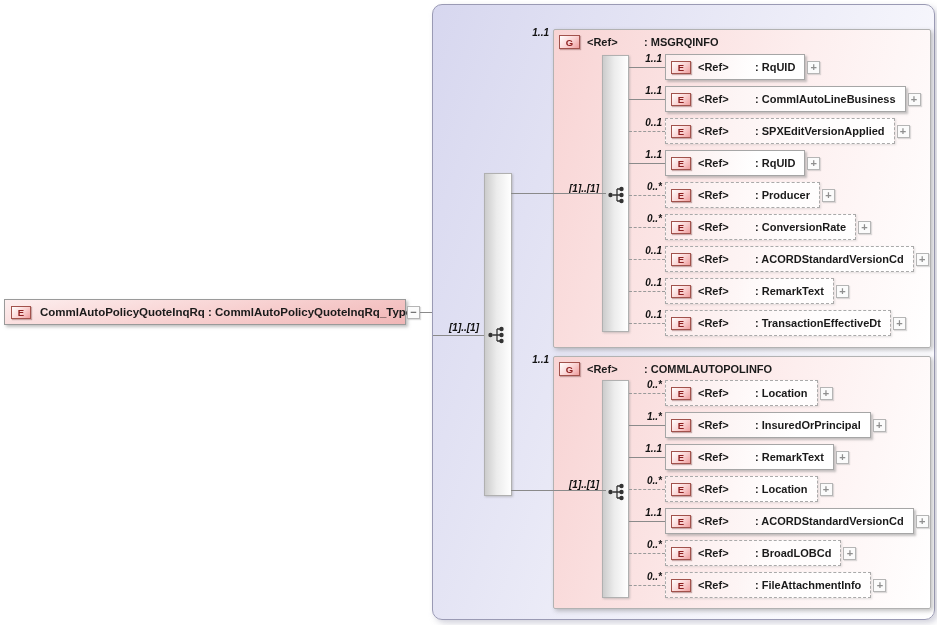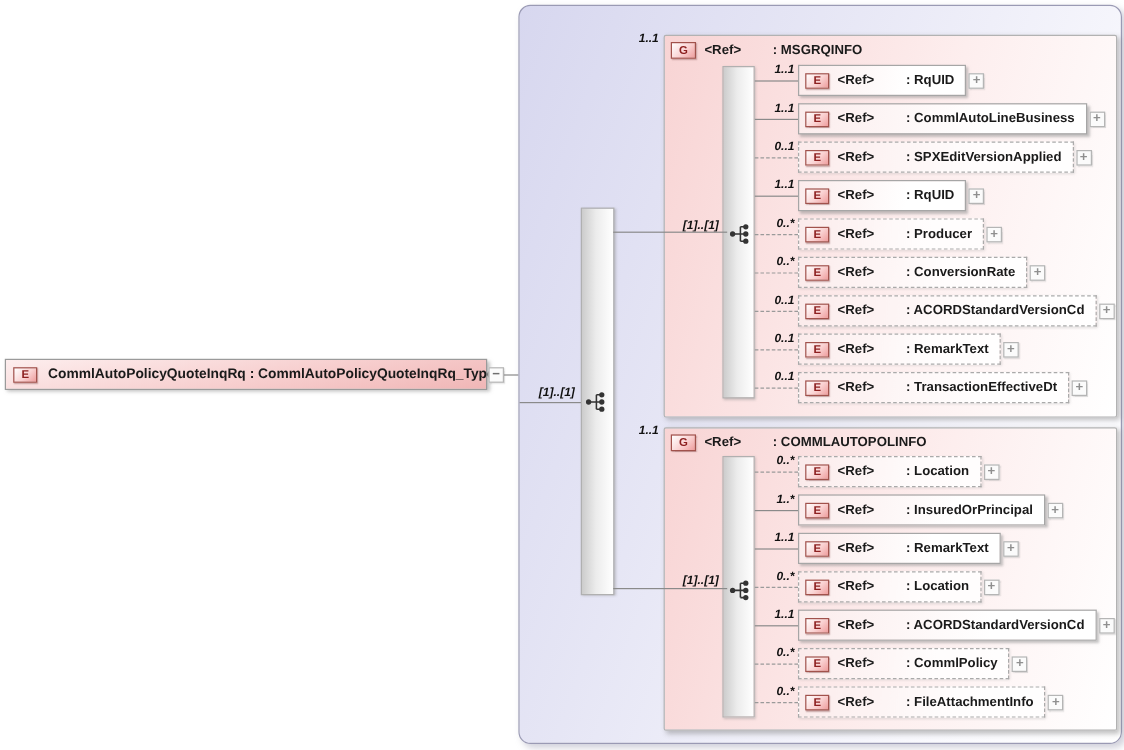--- a/index.html
+++ b/index.html
@@ -270,21 +270,21 @@
             <span class="tname">: ACORDStandardVersionCd</span>
           </div>
           <div class="plusbox" style="">+</div>
         </div>
         <div class="hline dashedline" style="left: 75px; top: 196px; width: 36px;"></div>
         <div class="card" style="left: 38px; top: 182px; width: 70px;">0..*</div>
         <div class="el-row" style="left: 111px; top: 183px;">
           <div class="el-box dashed" style="">
             <span class="badge-e">E</span>
             <span class="ref">&lt;Ref&gt;</span>
-            <span class="tname">: CommlPolicy</span>
+            <span class="tname">: BroadLOBCd</span>
           </div>
           <div class="plusbox" style="">+</div>
         </div>
         <div class="hline dashedline" style="left: 75px; top: 228px; width: 36px;"></div>
         <div class="card" style="left: 38px; top: 214px; width: 70px;">0..*</div>
         <div class="el-row" style="left: 111px; top: 215px;">
           <div class="el-box dashed" style="">
             <span class="badge-e">E</span>
             <span class="ref">&lt;Ref&gt;</span>
             <span class="tname">: FileAttachmentInfo</span>

